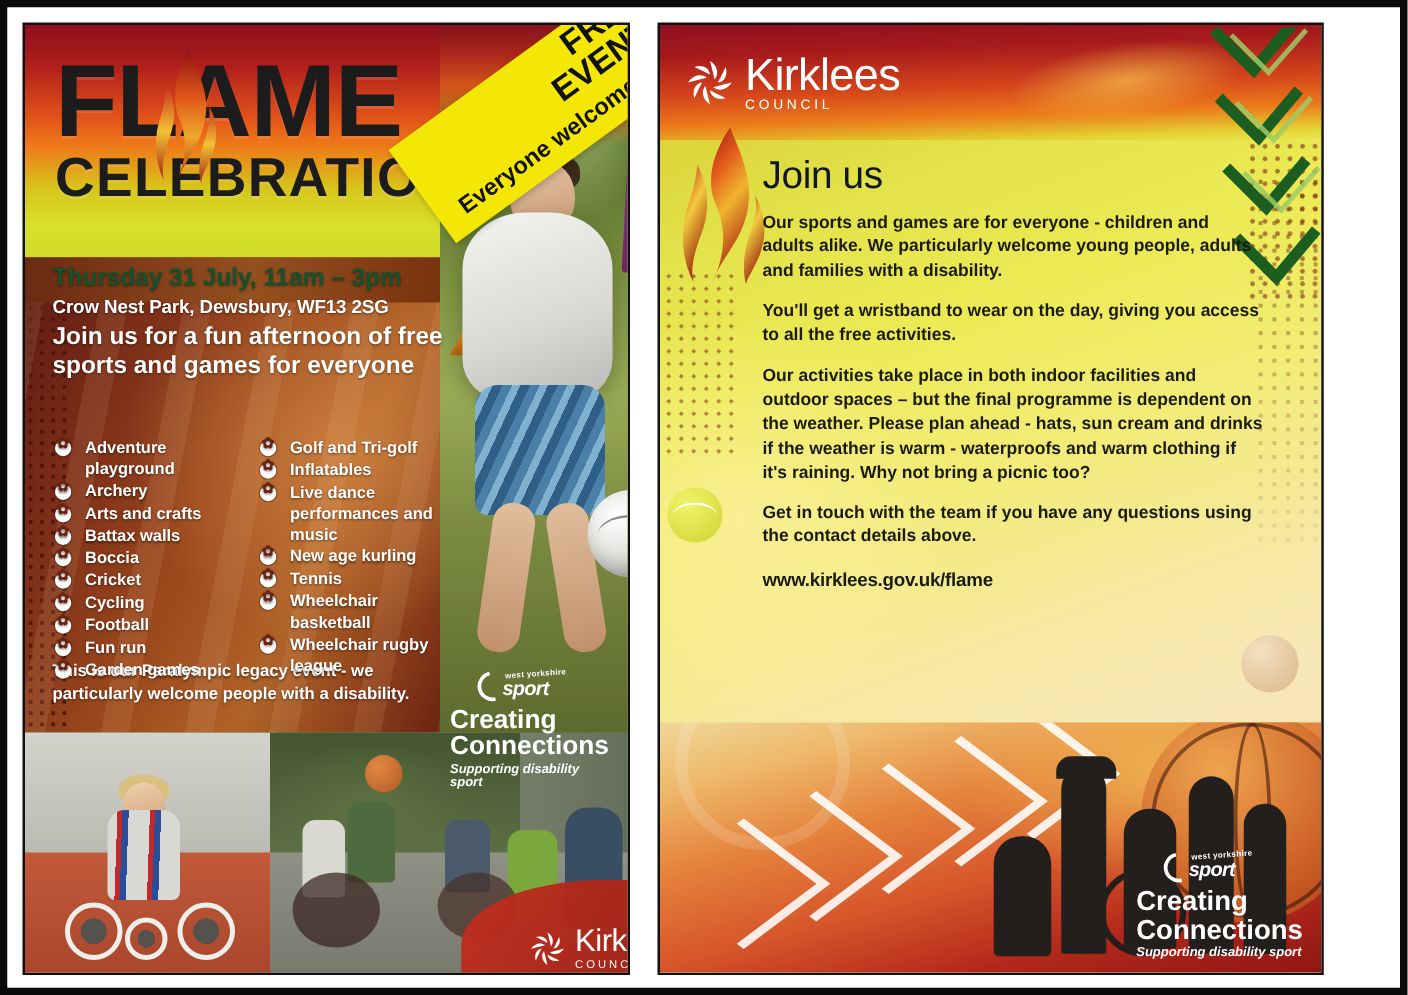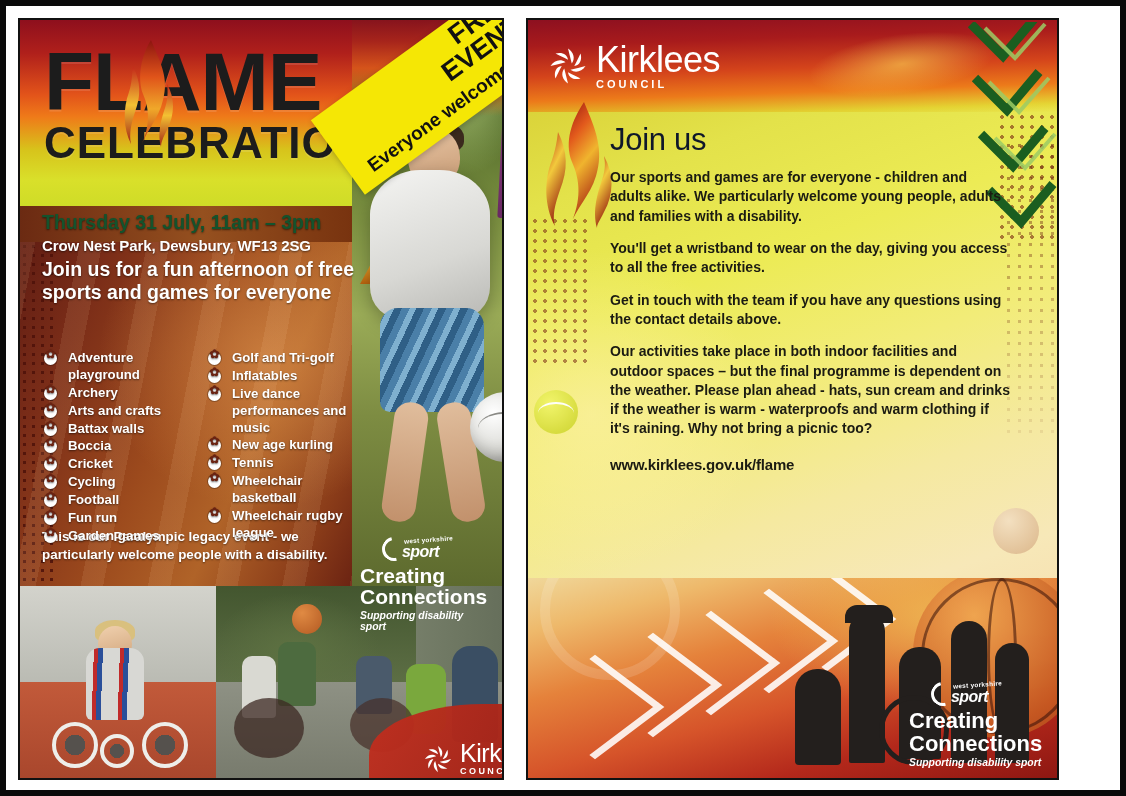--- a/index.html
+++ b/index.html
@@ -289,21 +289,21 @@
   #L-kirk-bg {
     position:absolute; right:-6px; bottom:-8px; width:190px; height:86px;
     background: linear-gradient(120deg,#c22f1f,#9b1f14);
     border-radius: 60% 0 0 0; z-index:5; opacity:.96;
   }
   .kirk-mark {
     width: 30px; height: 30px; position:relative; flex:0 0 auto;
   }
   .kirk-text { line-height:1; }
   .kirk-text .kname { color:#fff; font-size:25px; font-weight:400; letter-spacing:-.5px; }
-  .kirk-text .kcouncil { color:#fff; font-size:9px; font-weight:700; letter-spacing:2.4px; margin-top:1px; }
+  .kirk-text .kcouncil { color:#fff; font-size:9px; font-weight:400; letter-spacing:2.4px; margin-top:1px; }
 
   
   #R-bg {
     position:absolute; left:0; top:0; width:100%; height:100%;
     background:
       radial-gradient(ellipse 46% 30% at 12% 52%, rgba(255,242,180,.55), rgba(255,240,170,0) 72%),
       linear-gradient(160deg,
         #c7bb2f 0%, #dbd43a 10%, #e3e24a 20%,
         #eceb55 34%, #f2ec78 48%, #f5e9a0 62%,
         #f7e8b8 74%, #f6dfb0 84%, #f2cf9a 94%, #eec790 100%);
@@ -621,22 +621,22 @@
       </svg>
 
       <div id="R-tennis"></div>
       <div id="R-volley"></div>
 
       <div id="R-content">
         <h2>Join us</h2>
         <p>Our sports and games are for everyone - children and adults alike. We particularly welcome young people, adults and families with a disability.</p>
         <p>You'll get a wristband to wear on the day, giving you access to all the free activities.</p>
 
+        <p>Our activities take place in both indoor facilities and outdoor spaces – but the final programme is dependent on the weather. Please plan ahead - hats, sun cream and drinks if the weather is warm - waterproofs and warm clothing if it's raining. Why not bring a picnic too?</p>
         <p>Get in touch with the team if you have any questions using the contact details above.</p>
-        <p>Our activities take place in both indoor facilities and outdoor spaces – but the final programme is dependent on the weather. Please plan ahead - hats, sun cream and drinks if the weather is warm - waterproofs and warm clothing if it's raining. Why not bring a picnic too?</p>
         <p class="url">www.kirklees.gov.uk/flame</p>
       </div>
 
       <div id="R-bottom">
         <div class="vball"></div>
         <div class="bball2"></div>
 
         <span class="chev-w" style="left:24px;  top:86px;"></span>
         <span class="chev-w" style="left:82px;  top:64px;"></span>
         <span class="chev-w" style="left:140px; top:42px;"></span>

